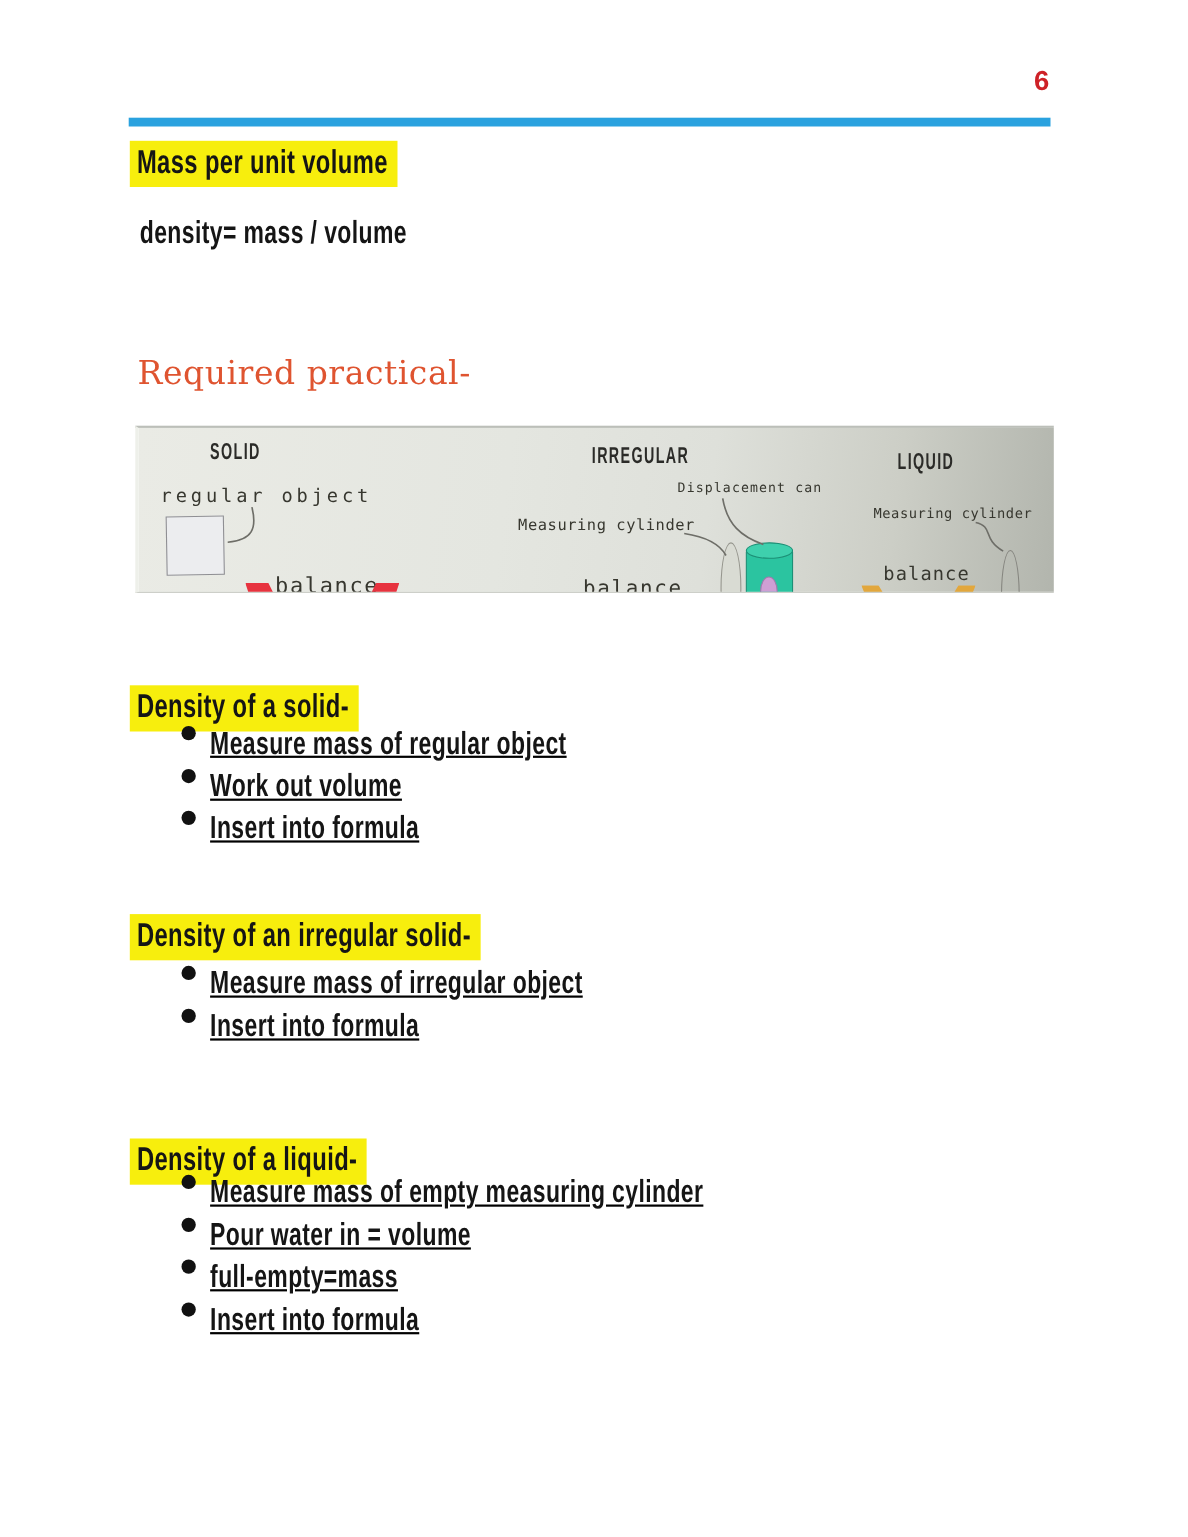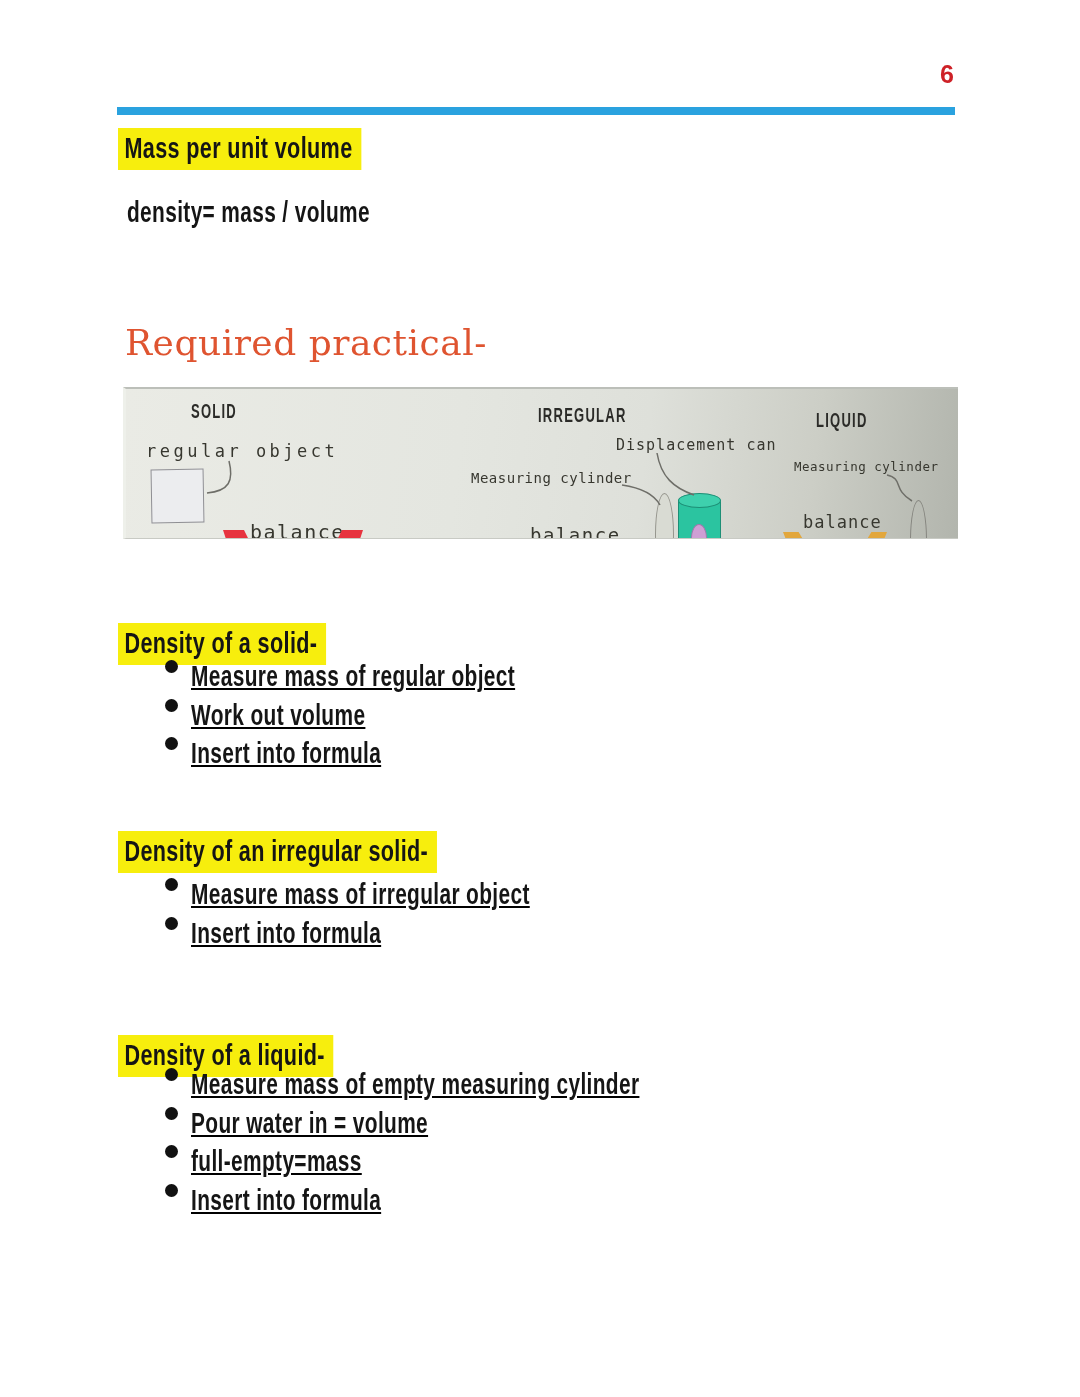--- a/index.html
+++ b/index.html
@@ -20,21 +20,21 @@
   }
   .rule { position:absolute; left:117px; top:107px; width:838px; height:8px; background:#2aa2df; }
   .h1wrap { position:absolute; left:118px; top:128px; }
   .hl { background:#f7ee0d; padding:3px 12px 5px 9px; }
   .h1wrap .c, .sec-title .c { font-size:30px; }
   .formula { position:absolute; left:127px; top:196px; }
   .formula .c { font-size:29px; }
   .practical {
     position:absolute; left:125px; top:322px;
     font-family:"DejaVu Serif", serif; font-weight:500;
-    font-size:36px; color:#df5430; letter-spacing:0.5px;
+    font-size:30px; color:#df5430; letter-spacing:0.5px;
   }
 
   
   .photo {
     position:absolute; left:123px; top:387px; width:835px; height:152px;
     background:linear-gradient(97deg,#eaebe5 0%,#e4e6e0 40%,#dee0da 62%,#ccceC6 82%,#b2b5ad 100%);
     border-top:2px solid #bcbfb9; border-left:3px solid #eef0ea; border-bottom:1px solid #c8cac4;
     overflow:hidden;
   }
   .photo .hand {
@@ -98,21 +98,21 @@
 
     <span class="hand" style="left:65px; top:10px;">SOLID</span>
     <span class="mono" style="left:20px; top:52px; font-size:17px; letter-spacing:3.5px;">regular object</span>
     <div class="square"></div>
     <span class="mono" style="left:124px; top:131px; font-size:20px; letter-spacing:1.5px;">balance</span>
     <div class="tray" style="left:97px; top:141px; width:140px; height:34px; background:#e7333f;"></div>
     <div class="base" style="left:82px; top:173px; width:178px; height:21px;"></div>
     <div class="disp" style="left:125px; top:177px; width:74px; height:14px;"></div>
 
     <span class="hand" style="left:412px; top:14px;">IRREGULAR</span>
-    <span class="mono" style="left:490px; top:47px; font-size:15px; letter-spacing:1px;">Displacement can</span>
+    <span class="mono" style="left:490px; top:47px; font-size:12px; letter-spacing:1px;">Displacement can</span>
     <span class="mono" style="left:345px; top:81px; font-size:14px; letter-spacing:0.5px;">Measuring cylinder</span>
     <span class="mono" style="left:404px; top:135px; font-size:19px; letter-spacing:1.5px;">balance</span>
     <div class="tray" style="left:387px; top:151px; width:117px; height:21px; background:#3f88d4;"></div>
     <div class="base" style="left:365px; top:168px; width:162px; height:20px;"></div>
     <div class="disp" style="left:410px; top:172px; width:60px; height:13px;"></div>
     <div class="ellipse" style="left:529px; top:104px; width:19px; height:82px; background:#d9dbd3; border:1.3px solid #96968e;"></div>
     <div class="can"></div>
     <div class="can-window"></div>
 
     <span class="hand" style="left:690px; top:19px;">LIQUID</span>

